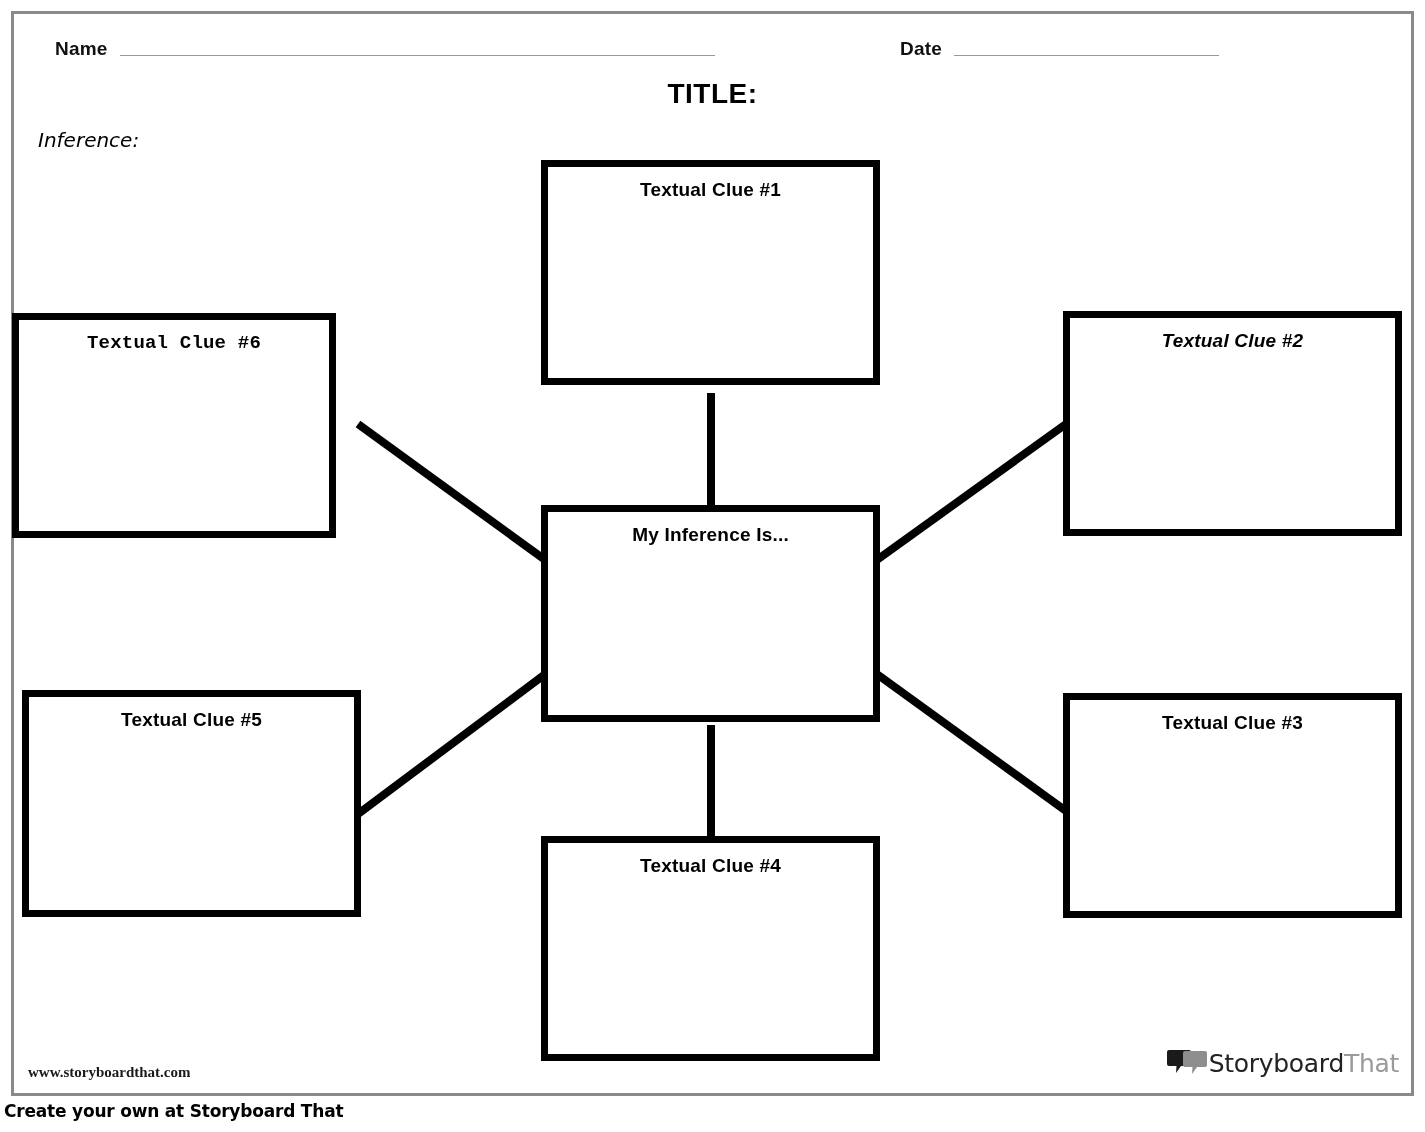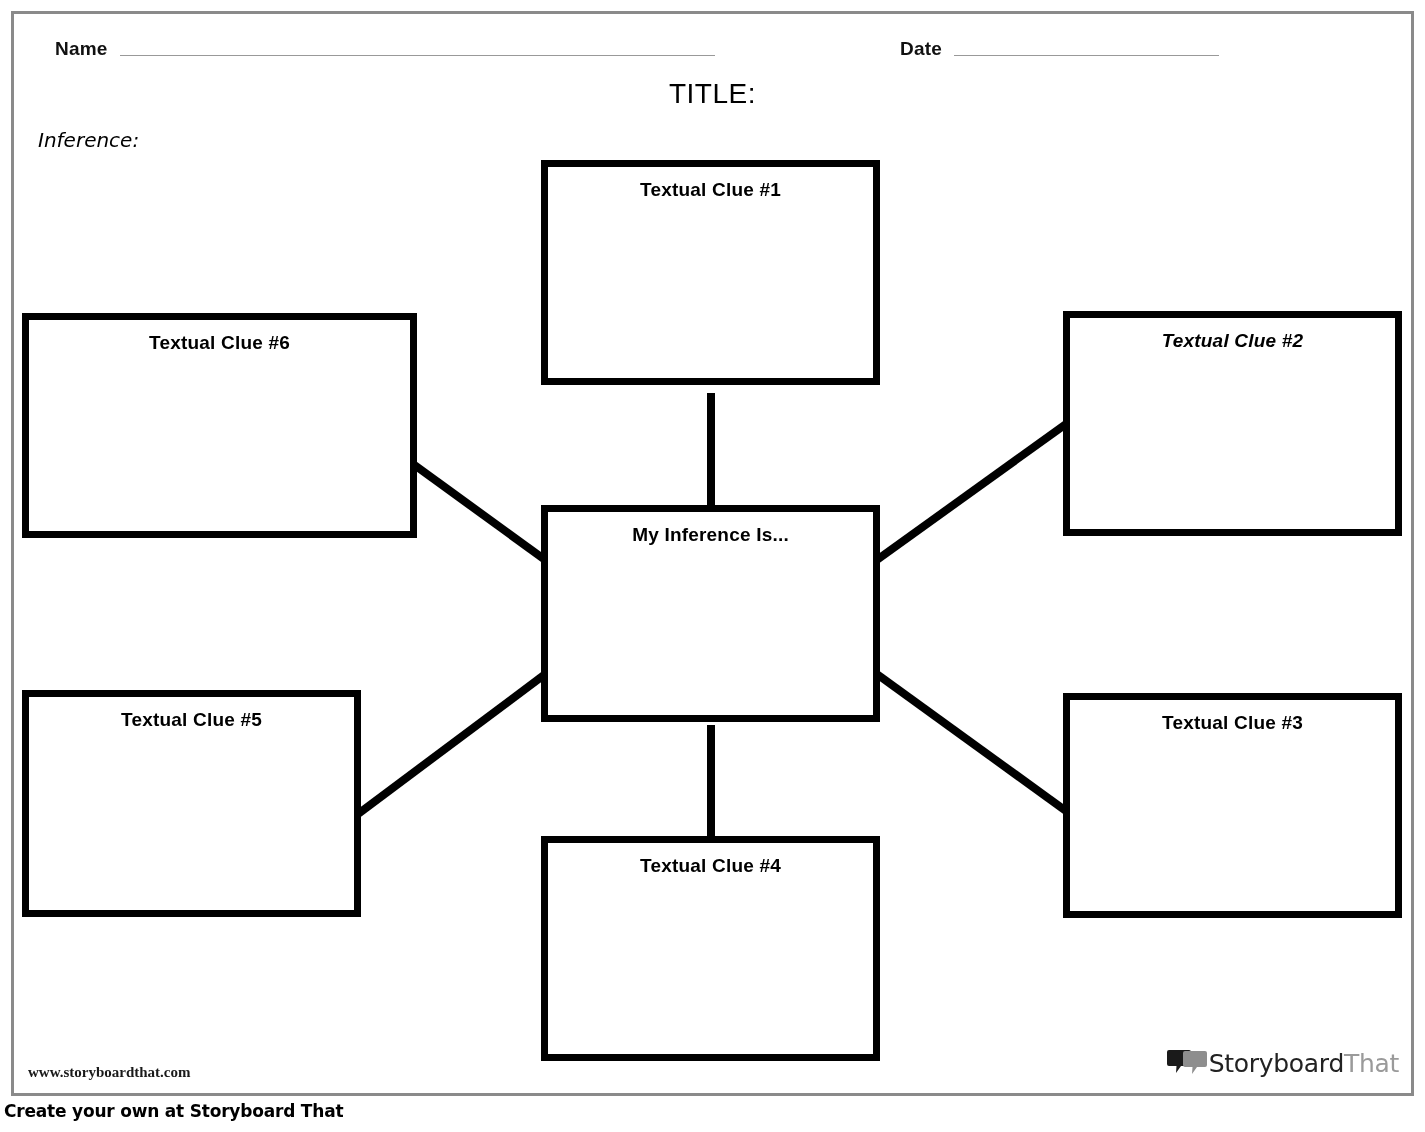--- a/index.html
+++ b/index.html
@@ -58,21 +58,21 @@
   #date-field .field-rule { width: 265px; }
 
   
   .doc-title {
     position: absolute;
     left: 0;
     top: 78px;
     width: 1425px;
     text-align: center;
     font-size: 28px;
-    font-weight: normal;
+    font-weight: bold;
     color: #000000;
     letter-spacing: 0.5px;
     font-stretch: condensed;
   }
 
   
   .directions {
     position: absolute;
     left: 38px;
     top: 128px;
@@ -110,21 +110,21 @@
     letter-spacing: 0.2px;
     margin-top: 12px;
     font-stretch: condensed;
   }
 
   #box-clue-1   { left: 541px;  top: 160px; width: 339px; height: 225px; }
   #box-clue-2   { left: 1063px; top: 311px; width: 339px; height: 225px; font-style: italic; }
   #box-clue-3   { left: 1063px; top: 693px; width: 339px; height: 225px; }
   #box-clue-4   { left: 541px;  top: 836px; width: 339px; height: 225px; }
   #box-clue-5   { left: 22px;   top: 690px; width: 339px; height: 227px; }
-  #box-clue-6   { left: 22px;   top: 313px; width: 395px; height: 225px; }
+  #box-clue-6   { left: 12px;   top: 313px; width: 324px; height: 225px; font-family: Liberation Mono, monospace; }
   #box-inference{ left: 541px;  top: 505px; width: 339px; height: 217px; }
 
   
   .footer-url {
     position: absolute;
     left: 28px;
     top: 1064px;
     font-size: 15px;
     font-weight: bold;
     color: #1a1a1a;

